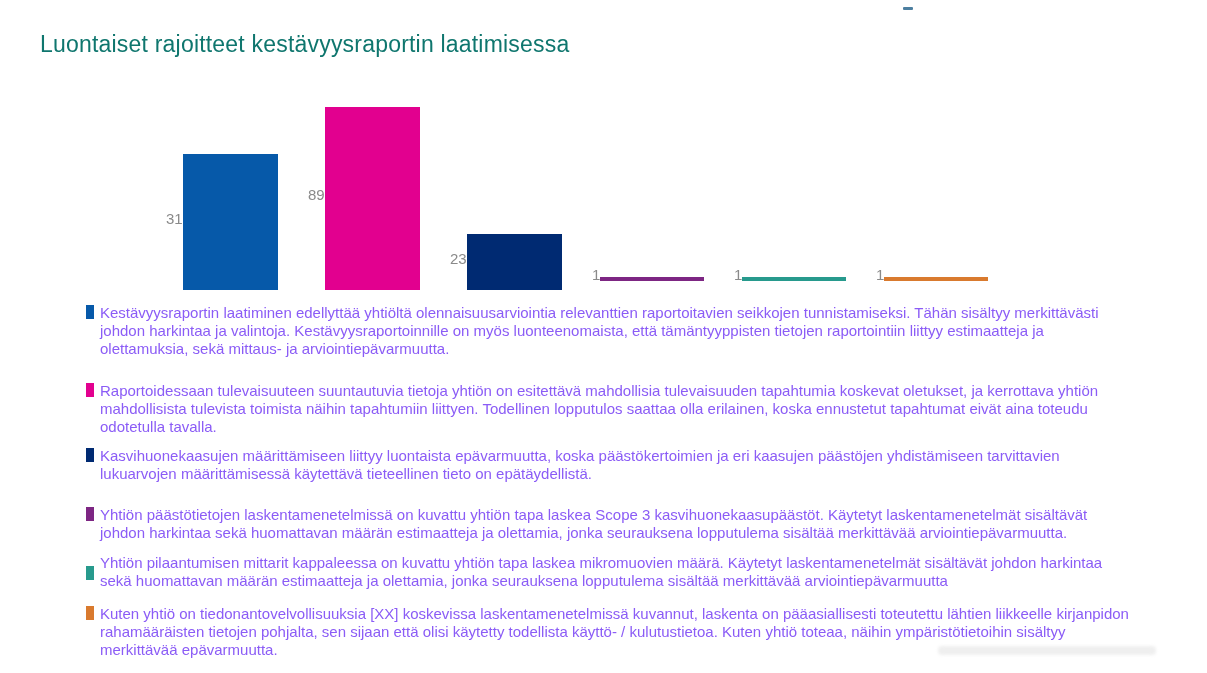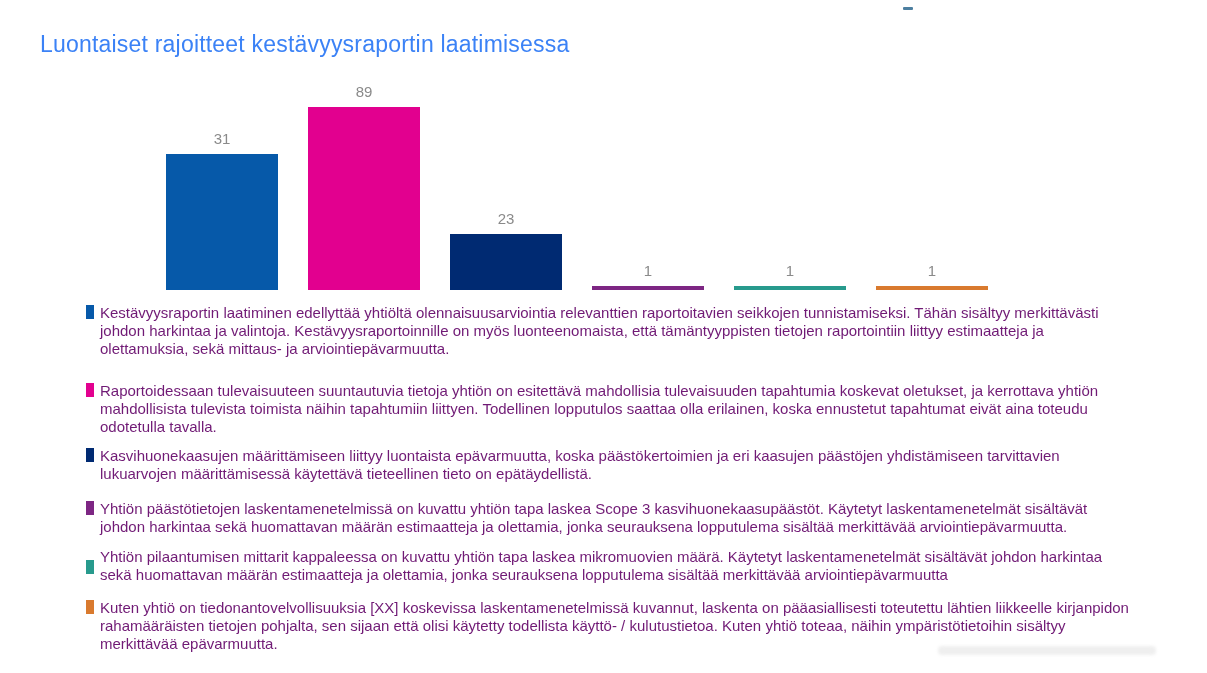--- a/index.html
+++ b/index.html
@@ -10,71 +10,71 @@
     position:relative;
     overflow:hidden;
   }
   .page { position:absolute; inset:0; background:#ffffff; }
 
   .page-title {
     position:absolute;
     left:40px; top:31px;
     font-size:23px;
     font-weight:400;
-    color:#3b82f6;
+    color:#0f766e;
     letter-spacing:0.2px;
     white-space:nowrap;
   }
 
   
   .chart {
     position:absolute;
     left:166px; top:80px;
     width:822px; height:210px;
     display:flex;
     align-items:flex-end;
     justify-content:space-between;
   }
   .bar-slot {
     width:112px;
     display:flex;
-    flex-direction:column;
+    flex-direction:row;
     align-items:center;
     justify-content:flex-end;
   }
   .bar-value {
     font-size:15px;
     color:#8a8a8a;
     margin-bottom:8px;
     line-height:15px;
   }
   .bar { width:100%; }
 
   
   .legend {
     position:absolute;
     left:86px; top:304px;
     width:1049px;
   }
   .legend-item { display:flex; }
   .legend-item:nth-child(1){ margin-bottom:24px; }
   .legend-item:nth-child(2){ margin-bottom:11px; }
-  .legend-item:nth-child(3){ margin-bottom:17px; }
+  .legend-item:nth-child(3){ margin-bottom:23px; }
   .legend-item:nth-child(4){ margin-bottom:12px; }
   .legend-item:nth-child(5){ margin-bottom:15px;align-items:center; }
   .legend-marker {
     flex:0 0 8px;
     width:8px; height:14px;
     margin-top:1px;
     margin-right:6px;
   }
   .legend-text {
     font-size:15px;
     line-height:18px;
-    color:#701a75;
+    color:#8b5cf6;
     width:1035px;
   }
 
   
   .top-dash {
     position:absolute;
     left:903px; top:7px;
     width:10px; height:3px;
     background:#4d7fa0;
     border-radius:1px;

